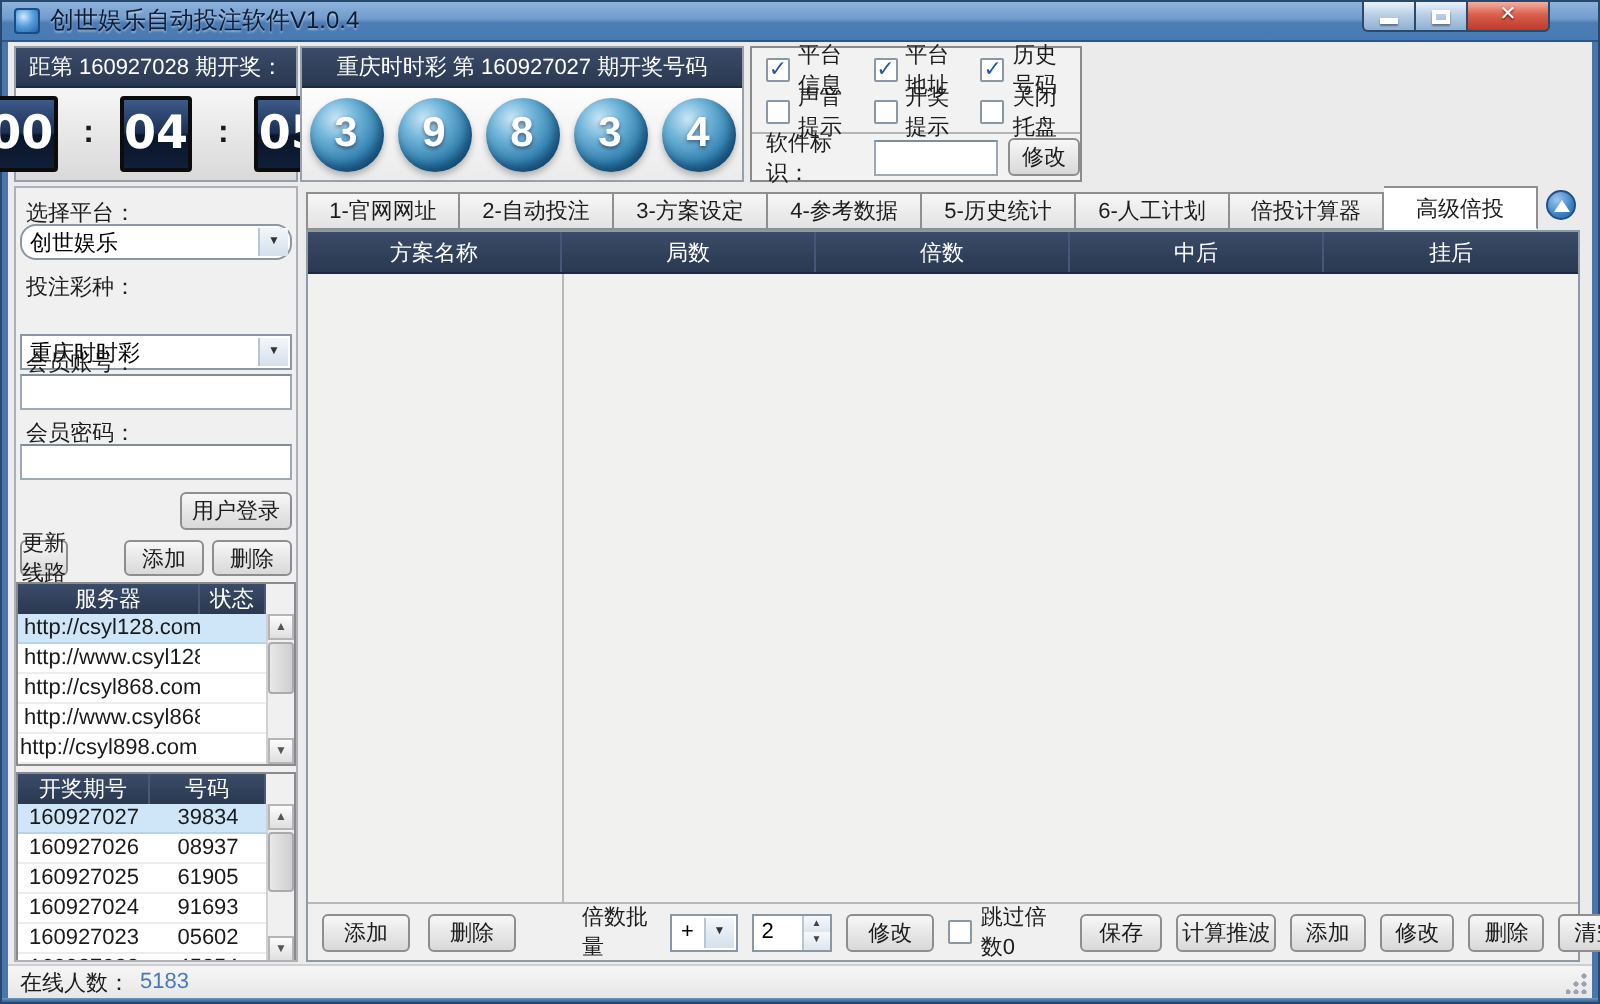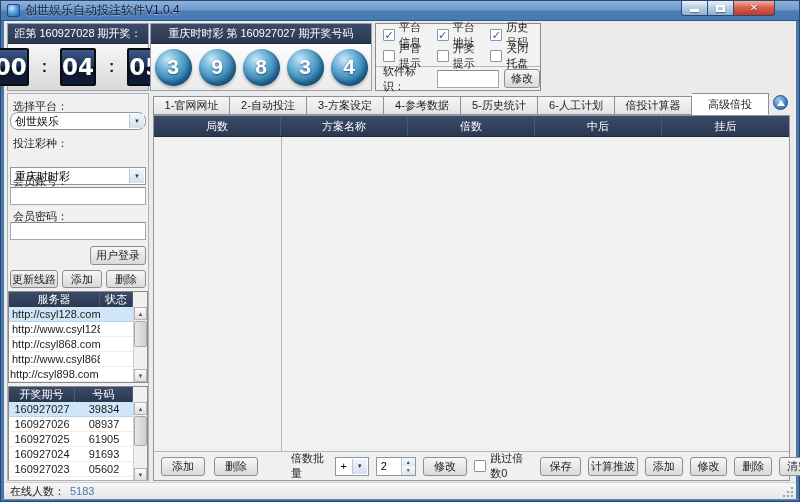--- a/index.html
+++ b/index.html
@@ -198,21 +198,21 @@
       <div class="combo abs" style="left:2px; top:55px; width:136px;">
         <span>重庆时时彩</span>
         <div class="arrow">▼</div>
       </div>
       <div class="label abs" style="left:5px; top:80px;font-family:Liberation Serif, serif;">会员账号：</div>
       <input class="input abs" style="left: 2px; top: 93px; width: 136px;">
       <div class="label abs" style="left:5px; top:115px;">会员密码：</div>
       <input class="input abs" type="password" style="left: 2px; top: 128px; width: 136px;">
       <div class="btn abs" style="left:82px; top:152px; width:56px; height:19px;">用户登录</div>
 
-      <div class="btn abs" style="left:2px; top:176px; width:48px; height:18px;">更新线路</div>
+      <div class="btn abs" style="left:2px; top:176px; width:24px; height:18px;">更新线路</div>
       <div class="btn abs" style="left:54px; top:176px; width:40px; height:18px;">添加</div>
       <div class="btn abs" style="left:98px; top:176px; width:40px; height:18px;">删除</div>
 
       <div class="side-table" style="top:197px; height:92px;">
         <div class="st-header">
           <div style="width:91px;">服务器</div>
           <div style="width:33px;">状态</div>
           <div class="scrollcol" style="height:15px; border:none;"></div>
         </div>
         <div style="display:flex;">
@@ -298,22 +298,22 @@
         <div class="tab">6-人工计划</div>
         <div class="tab">倍投计算器</div>
         <div class="tab active">高级倍投</div>
       </div>
       <div class="up-circle">
           <div class="up-arrow"></div>
         </div>
 
       <div class="content">
         <div class="grid-header">
+          <div>方案名称</div>
           <div>局数</div>
-          <div>方案名称</div>
           <div>倍数</div>
           <div>中后</div>
           <div>挂后</div>
         </div>
         <div class="grid-body"></div>
         <div class="vsplit"></div>
 
         <div class="bottombar">
           <div class="bb-left">
             <div class="btn sbtn" style="width:44px;">添加</div>

